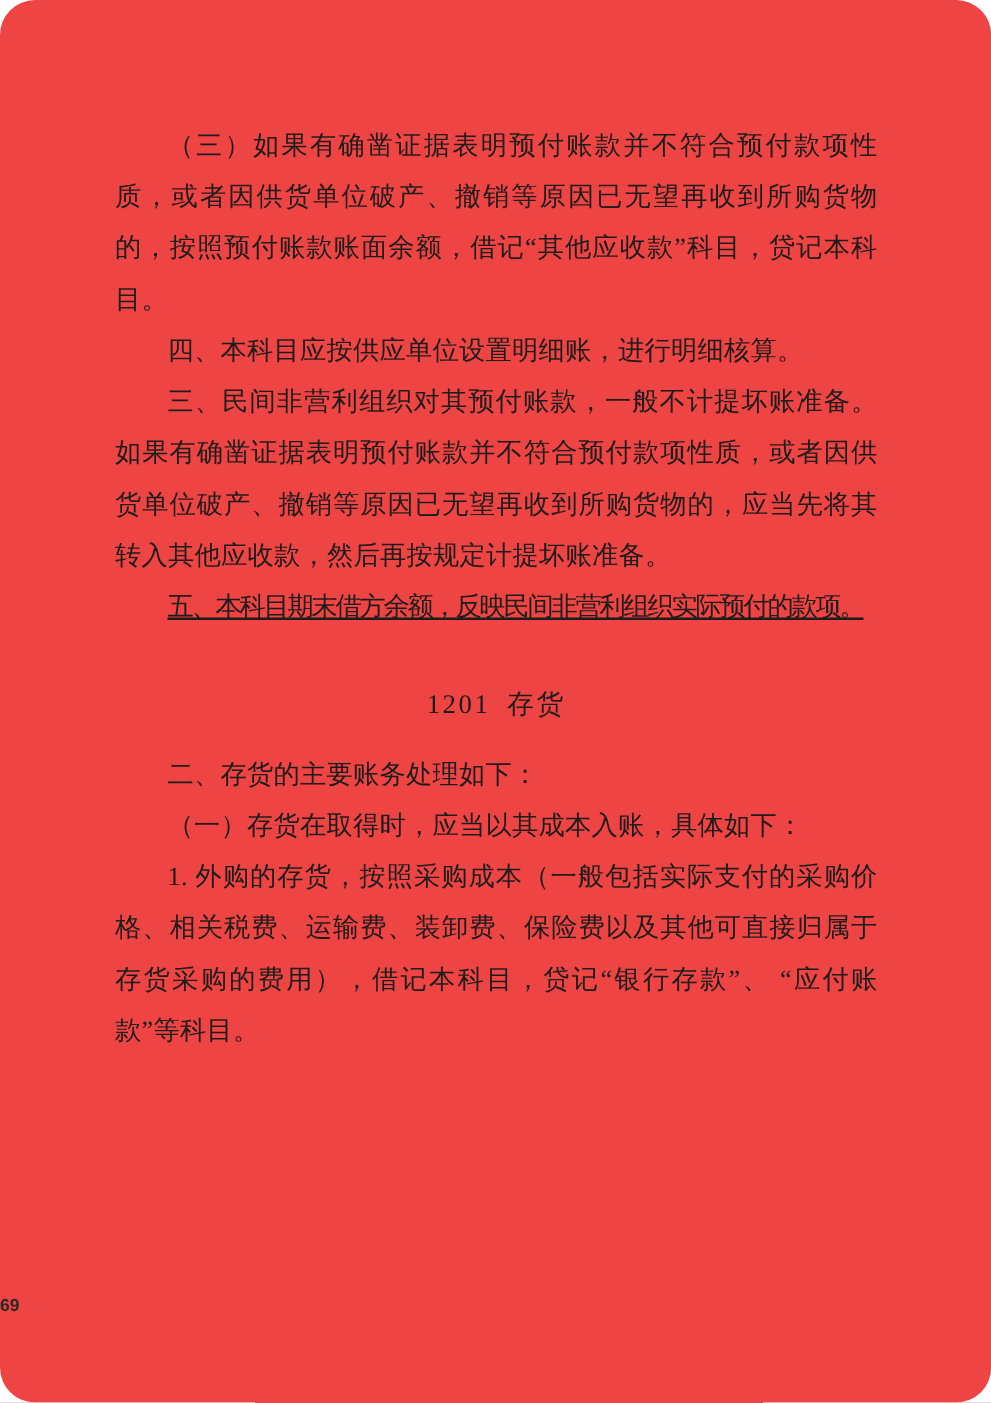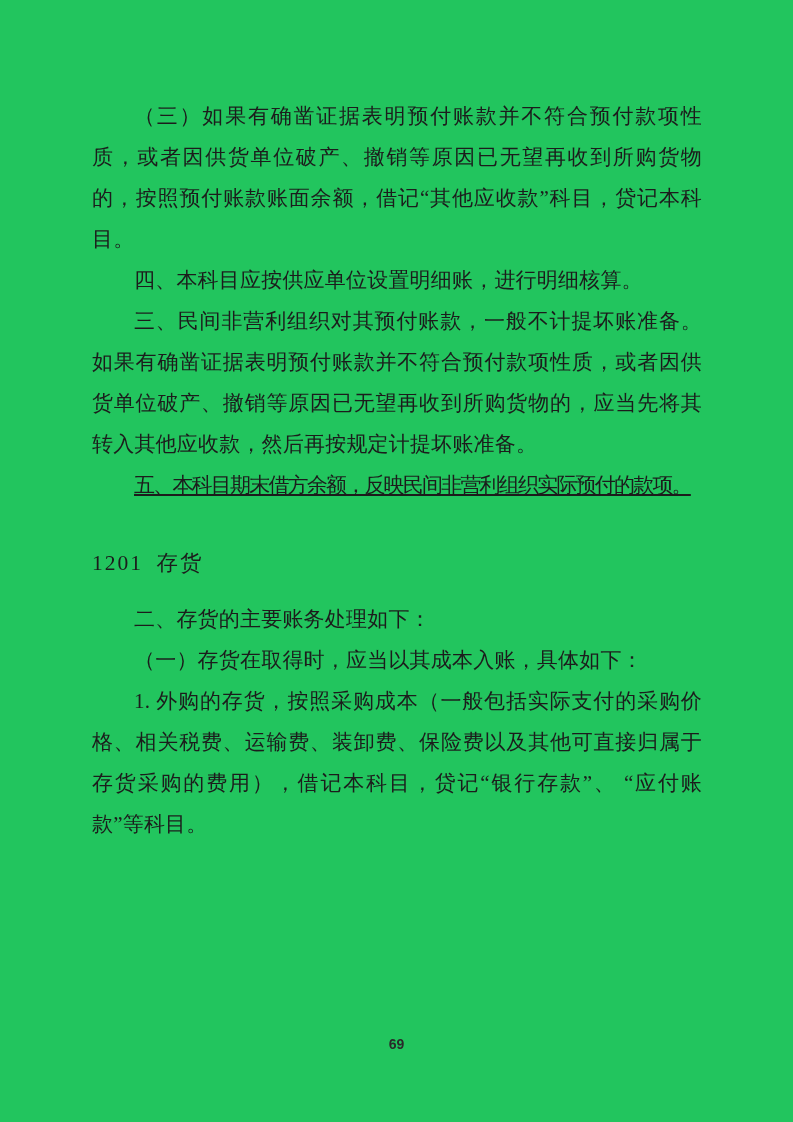--- a/index.html
+++ b/index.html
@@ -1,23 +1,24 @@
 <!DOCTYPE html>
 <html><head>
 <meta charset="utf-8">
 <style>
   html, body { margin: 0; padding: 0; background: #ffffff; }
   .page {
     position: relative;
     width: 793px;
     height: 1122px;
-    background: #22c55e;
+    background: #ef4444;
     font-family: "Liberation Serif", "DejaVu Serif", serif;
     color: #1c1c1c;
     overflow: hidden;
+    border-radius: 28px;
   }
   .content {
     position: absolute;
     left: 92px;
     top: 96px;
     width: 610px;
   }
   .content p {
     margin: 0;
     font-size: 21px;
@@ -28,30 +29,30 @@
   }
   .content p.squeeze {
     letter-spacing: -1.8px;
     text-decoration: underline;
   }
   .heading {
     margin: 37px 0 15px 0;
     font-size: 21.5px;
     line-height: 41px;
     font-weight: normal;
-    text-align: left;
+    text-align: center;
     letter-spacing: 2px;
     word-spacing: 6px;
   }
   .footer {
     position: absolute;
     left: 0;
     top: 1036px;
     width: 100%;
-    text-align: center;
+    text-align: left;
     font-family: "Liberation Sans", "DejaVu Sans", sans-serif;
     font-size: 14px;
     font-weight: bold;
     color: #2a2a2a;
   }
 </style>
 </head>
 <body>
 
 <div class="page">

